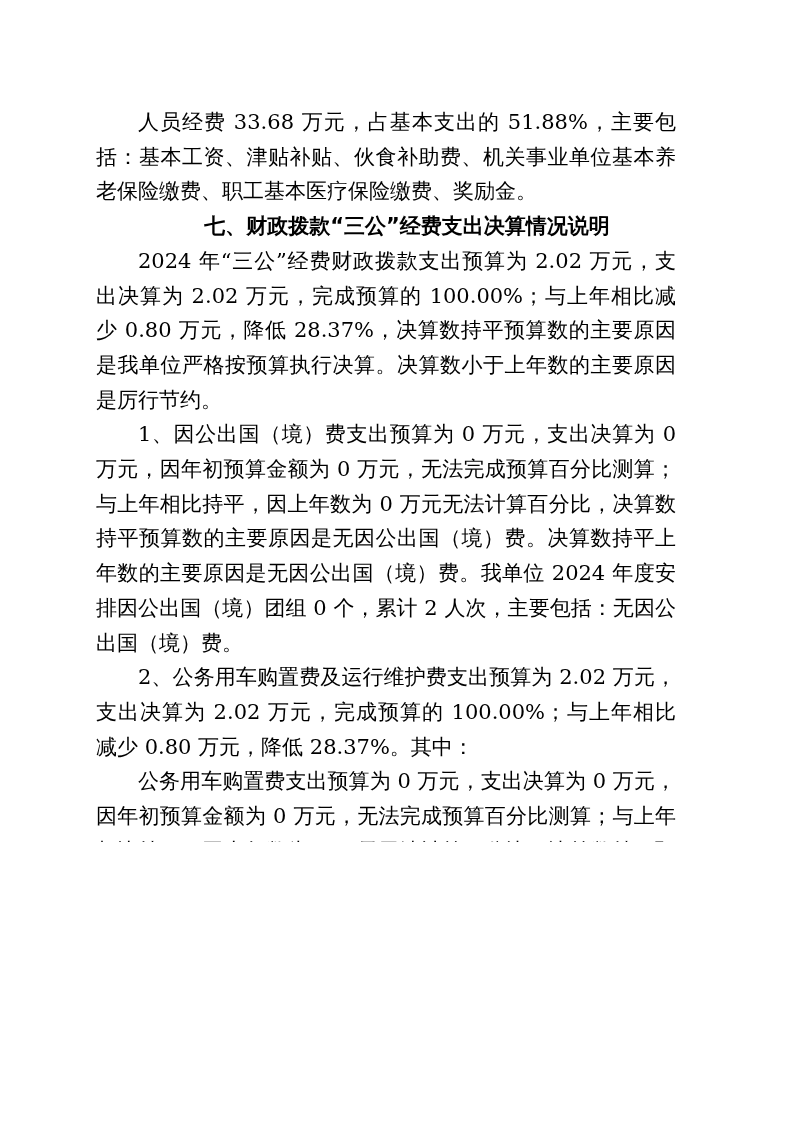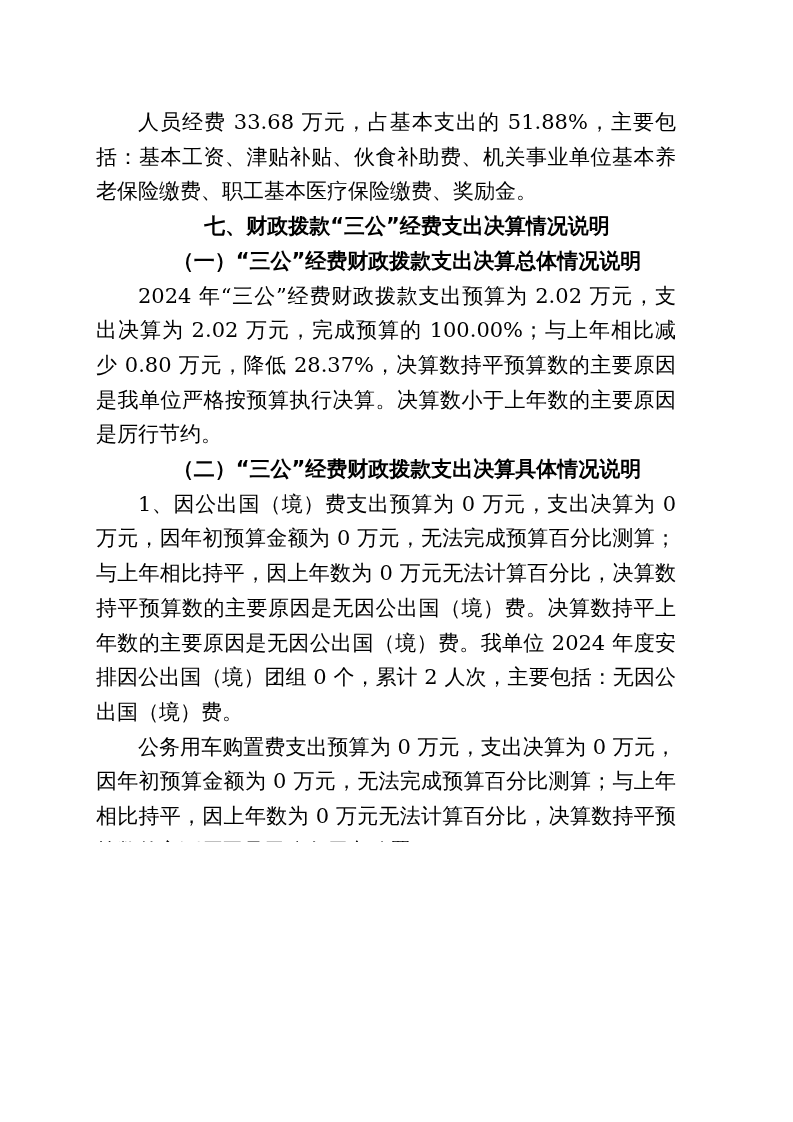--- a/index.html
+++ b/index.html
@@ -42,23 +42,22 @@
 </style>
 </head>
 <body>
 
 <div class="page">
   <p class="doc-para">人员经费 33.68 万元，占基本支出的 51.88%，主要包括：基本工资、津贴补贴、伙食补助费、机关事业单位基本养老保险缴费、职工基本医疗保险缴费、奖励金。</p>
 
 
   <h3 class="doc-heading">七、财政拨款“三公”经费支出决算情况说明</h3>
 
-  <h4 class="doc-heading">（一）“三公”经费财政拨款支出决算总体情况说明</h4>
 
   <p class="doc-para">2024 年“三公”经费财政拨款支出预算为 2.02 万元，支出决算为 2.02 万元，完成预算的 100.00%；与上年相比减少 0.80 万元，降低 28.37%，决算数持平预算数的主要原因是我单位严格按预算执行决算。决算数小于上年数的主要原因是厉行节约。</p>
 
-  <h4 class="doc-heading">（二）“三公”经费财政拨款支出决算具体情况说明</h4>
 
   <p class="doc-para">1、因公出国（境）费支出预算为 0 万元，支出决算为 0 万元，因年初预算金额为 0 万元，无法完成预算百分比测算；与上年相比持平，因上年数为 0 万元无法计算百分比，决算数持平预算数的主要原因是无因公出国（境）费。决算数持平上年数的主要原因是无因公出国（境）费。我单位 2024 年度安排因公出国（境）团组 0 个，累计 2 人次，主要包括：无因公出国（境）费。</p>
 
+  <p class="doc-para">2、公务用车购置费及运行维护费支出预算为 2.02 万元，支出决算为 2.02 万元，完成预算的 100.00%；与上年相比减少 0.80 万元，降低 28.37%。其中：</p>
 
   <p class="doc-para">公务用车购置费支出预算为 0 万元，支出决算为 0 万元，因年初预算金额为 0 万元，无法完成预算百分比测算；与上年相比持平，因上年数为 0 万元无法计算百分比，决算数持平预算数的主要原因是无公务用车购置</p>
 </div>
 
 </body></html>

